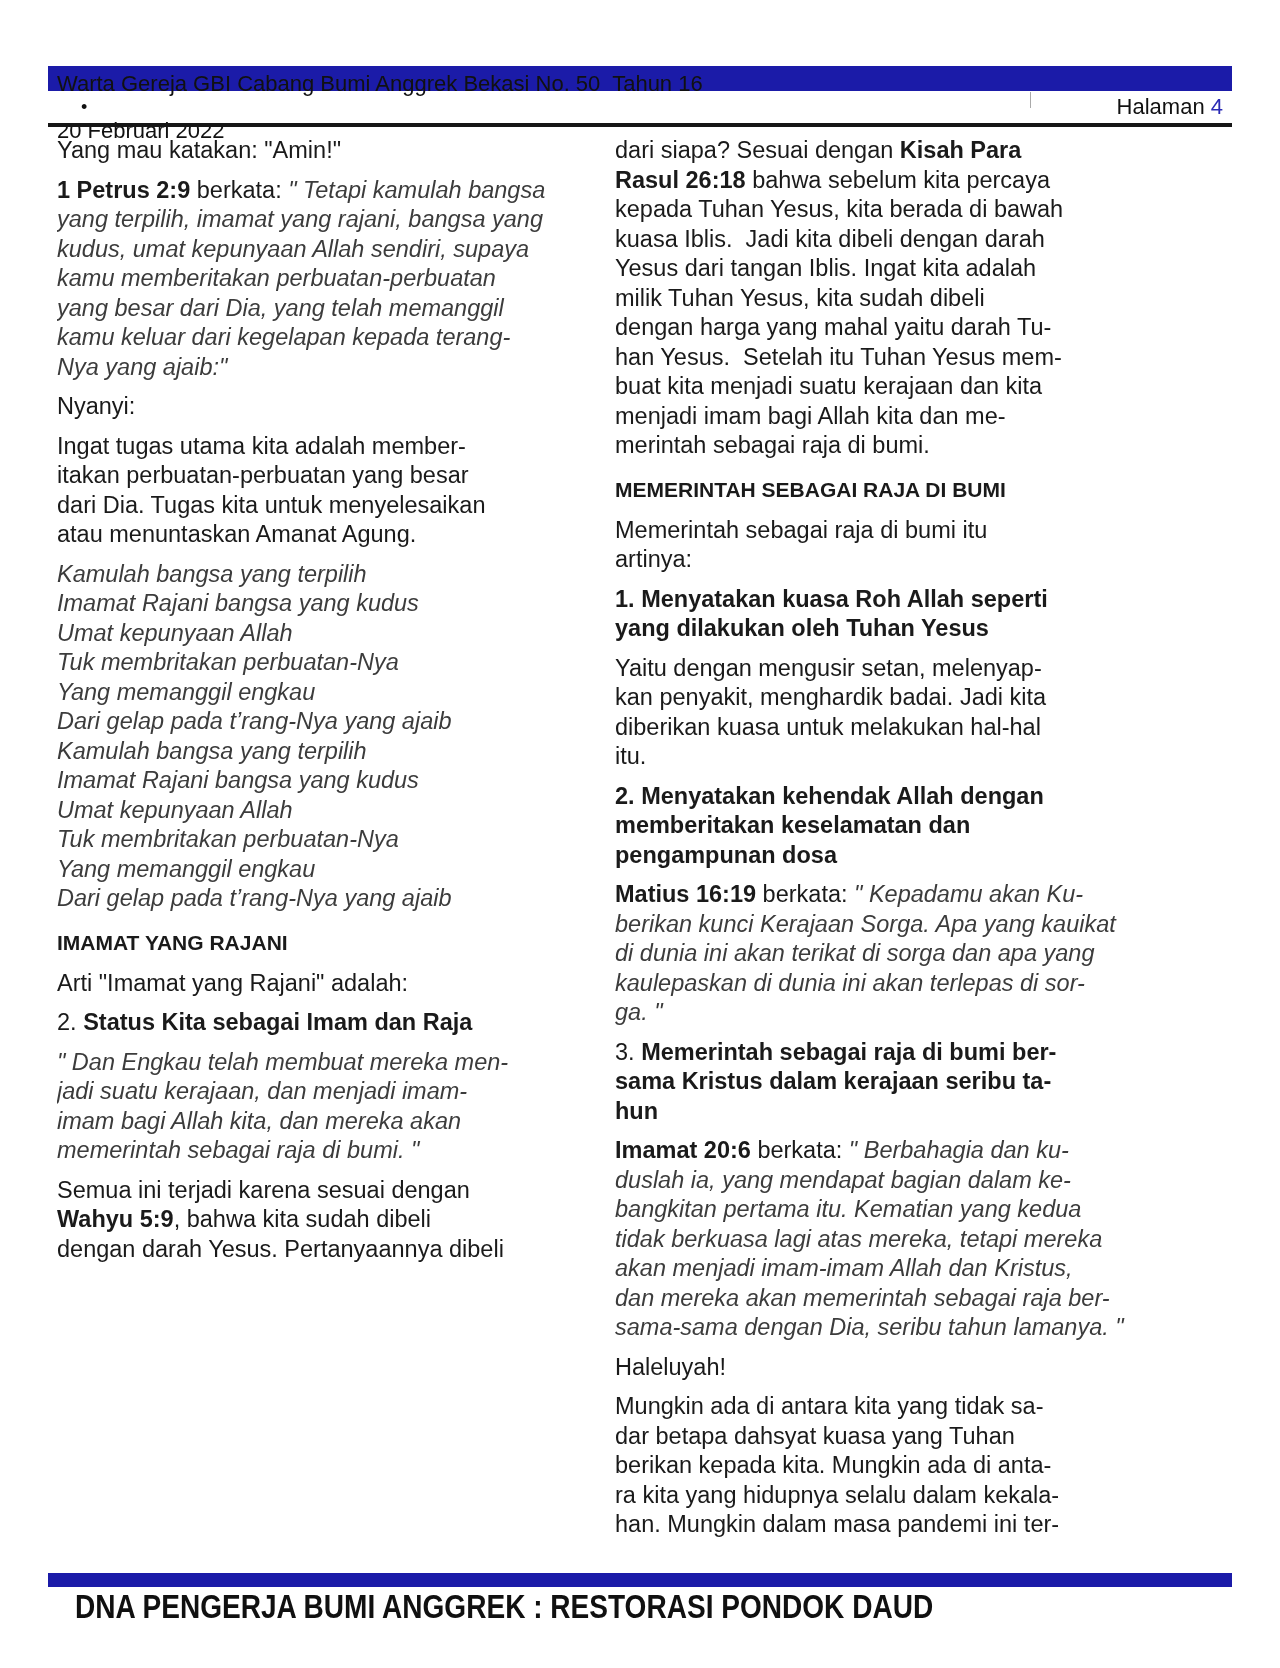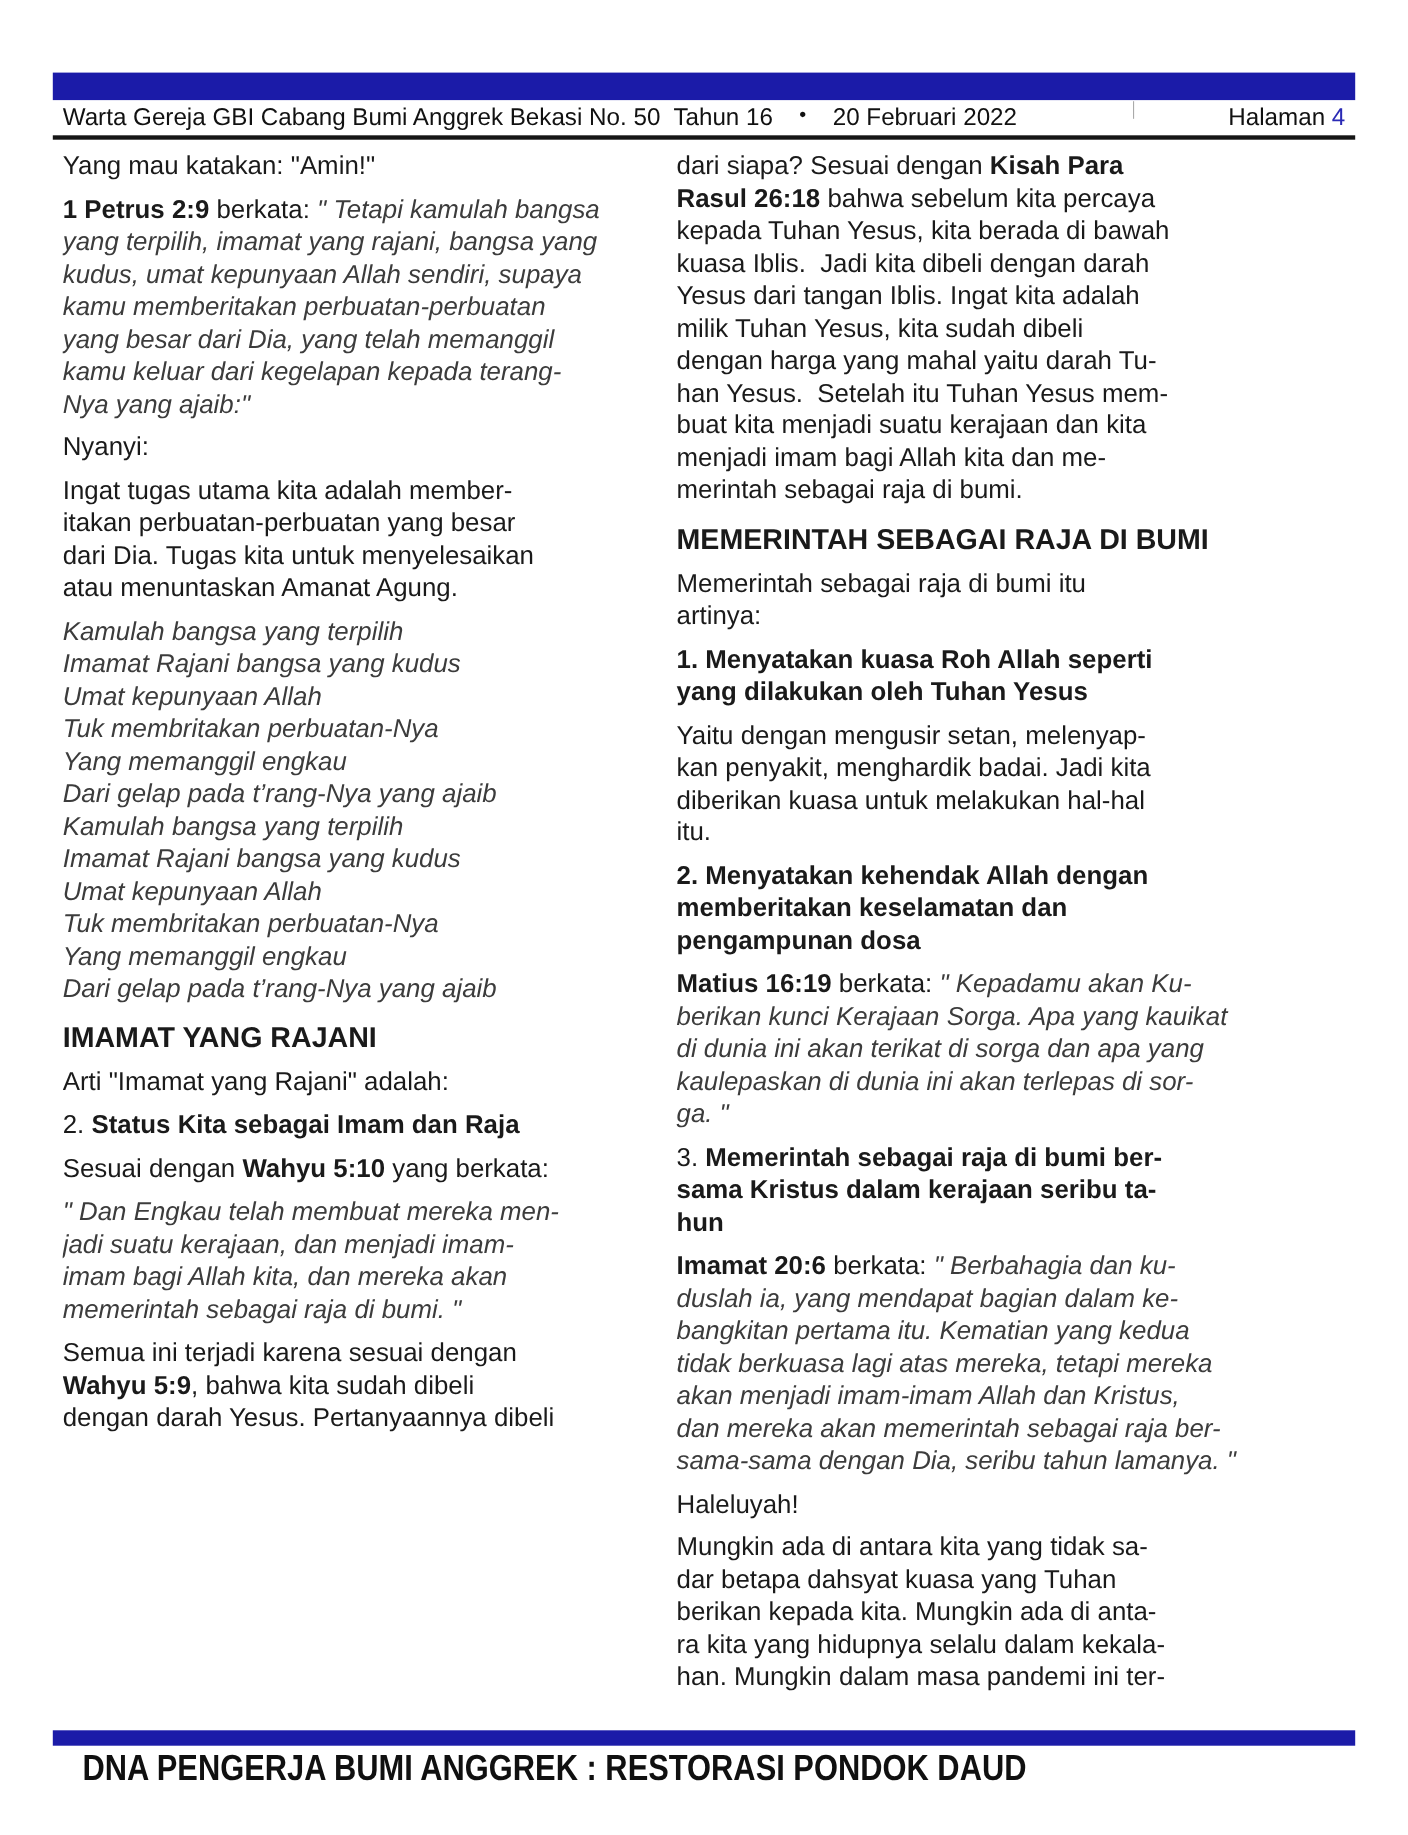--- a/index.html
+++ b/index.html
@@ -6,36 +6,36 @@
   body{
     width:1280px;height:1668px;background:#ffffff;
     font-family:"Liberation Sans",sans-serif;color:#1a1a1a;
     position:relative;overflow:hidden;
   }
   .topbar{position:absolute;left:48px;right:48px;top:66px;height:25px;background:#1b1ba8;}
   .header-row{
     position:absolute;left:48px;right:48px;top:92px;height:30px;
     display:flex;align-items:center;font-size:22px;color:#111;
   }
-  .header-left{display:flex;align-items:flex-start;white-space:pre;padding-left:9px;}
+  .header-left{display:flex;align-items:flex-start;white-space:pre;padding-left:9px;flex-direction:column;}
   .header-bullet{margin:0 24px;font-size:18px;}
   .header-right{margin-left:auto;padding-right:9px;white-space:pre;}
   .page-number{color:#2a2ab5;}
   .header-divider{position:absolute;left:982px;top:0;width:1px;height:16px;background:#aaaaaa;}
   .rule{position:absolute;left:48px;right:48px;top:123px;height:4px;background:#161616;}
   .columns{
     position:absolute;left:57px;top:130px;width:1118px;height:1440px;
     display:flex;gap:10px;overflow:hidden;
   }
   .col{white-space:pre-wrap;}
   .col-left{width:548px;}
   .col-right{width:560px;}
   .block{margin:10px 0;font-size:23.5px;line-height:29.5px;}
   .block:first-child{margin-top:6px;}
-  h2.block{font-size:26px;line-height:32px;margin:13px 0 7px;}
+  h2.block{font-size:21px;line-height:32px;margin:13px 0 7px;}
   .bold{font-weight:bold;}
   .italic{font-style:italic;color:#3c3c3c;}
   .footbar{position:absolute;left:48px;right:48px;top:1573px;height:14px;background:#1b1ba8;}
   .footer-text{
     position:absolute;left:75px;top:1588px;
     font-size:33px;font-weight:bold;color:#101010;
     transform:scaleX(0.85);transform-origin:left top;white-space:nowrap;
   }
 </style>
 </head>
@@ -71,21 +71,21 @@
 Imamat Rajani bangsa yang kudus
 Umat kepunyaan Allah
 Tuk membritakan perbuatan-Nya
 Yang memanggil engkau
 Dari gelap pada t’rang-Nya yang ajaib
 Kamulah bangsa yang terpilih
 Imamat Rajani bangsa yang kudus
 Umat kepunyaan Allah
 Tuk membritakan perbuatan-Nya
 Yang memanggil engkau
-Dari gelap pada t’rang-Nya yang ajaib</span></p><h2 class="block heading"><span class="bold">IMAMAT YANG RAJANI</span></h2><p class="block p"><span class="regular">Arti "Imamat yang Rajani" adalah:</span></p><p class="block p"><span class="regular">2. </span><span class="bold">Status Kita sebagai Imam dan Raja</span></p><p class="block p"><span class="regular">Sesuai dengan </span><span class="bold">Wahyu 5:10</span><span class="regular"> yang berkata:</span></p><p class="block p"><span class="italic">" Dan Engkau telah membuat mereka men-
+Dari gelap pada t’rang-Nya yang ajaib</span></p><h2 class="block heading"><span class="bold">IMAMAT YANG RAJANI</span></h2><p class="block p"><span class="regular">Arti "Imamat yang Rajani" adalah:</span></p><p class="block p"><span class="regular">2. </span><span class="bold">Status Kita sebagai Imam dan Raja</span></p><p class="block p"><span class="italic">" Dan Engkau telah membuat mereka men-
 jadi suatu kerajaan, dan menjadi imam-
 imam bagi Allah kita, dan mereka akan
 memerintah sebagai raja di bumi. "</span></p><p class="block p"><span class="regular">Semua ini terjadi karena sesuai dengan
 </span><span class="bold">Wahyu 5:9</span><span class="regular">, bahwa kita sudah dibeli
 dengan darah Yesus. Pertanyaannya dibeli</span></p></div>
   <div class="col col-right" id="col-right"><p class="block p"><span class="regular">dari siapa? Sesuai dengan </span><span class="bold">Kisah Para
 Rasul 26:18</span><span class="regular"> bahwa sebelum kita percaya
 kepada Tuhan Yesus, kita berada di bawah
 kuasa Iblis.  Jadi kita dibeli dengan darah
 Yesus dari tangan Iblis. Ingat kita adalah

